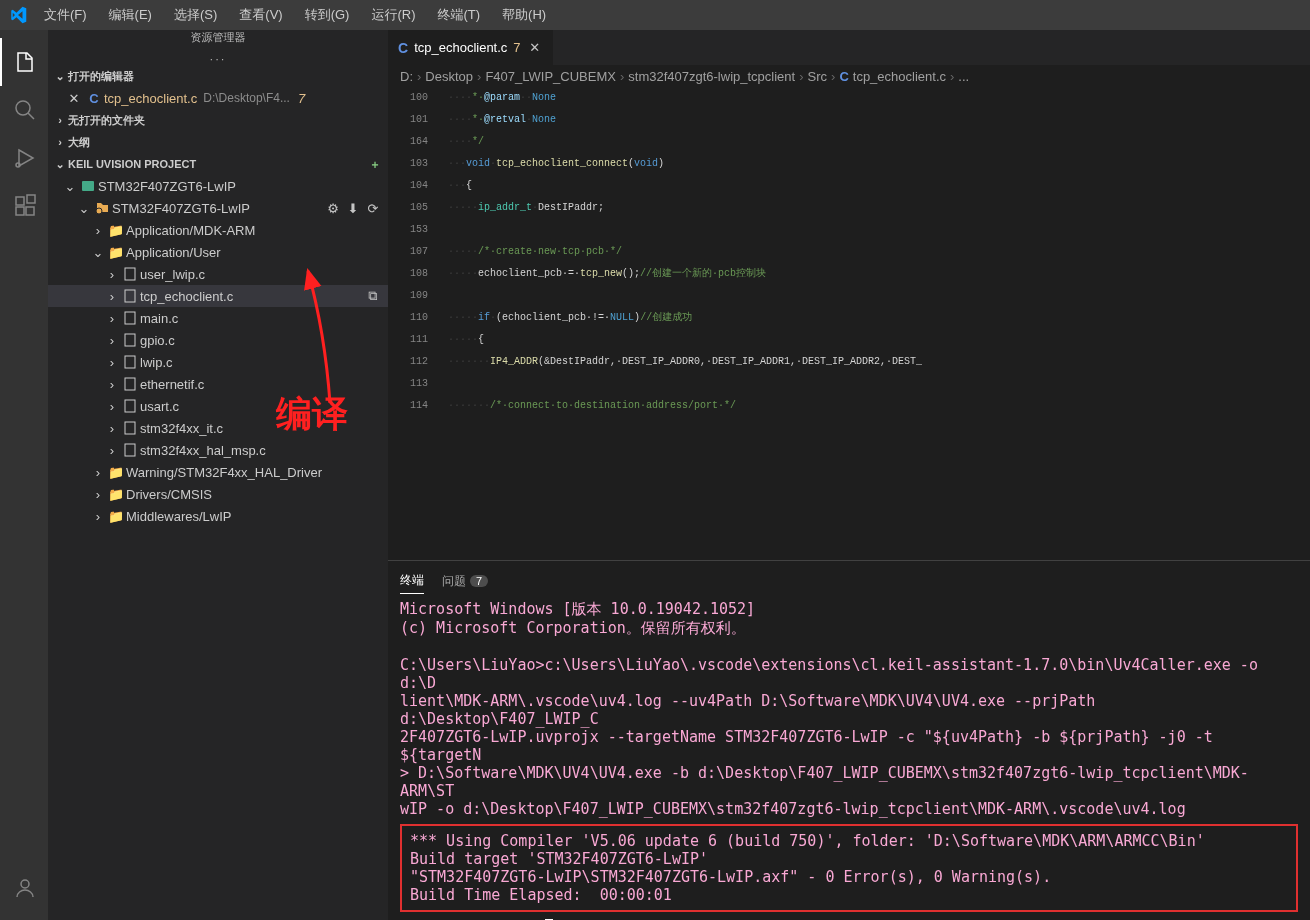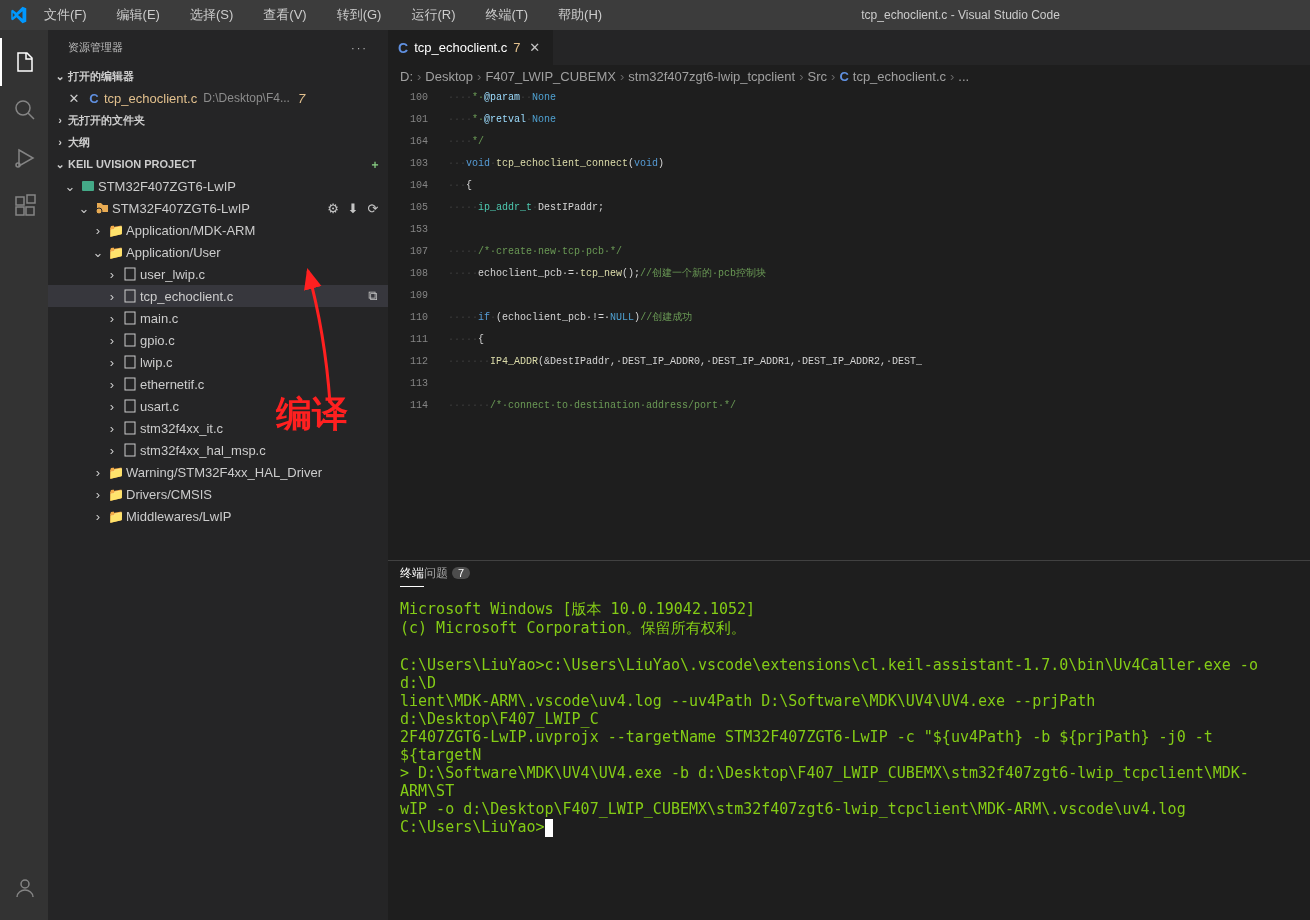--- a/index.html
+++ b/index.html
@@ -21,21 +21,21 @@
   -webkit-app-region: drag;
 }
 .app-icon {
   width: 35px;
   display: flex;
   align-items: center;
   justify-content: center;
 }
 .menubar {
   display: flex;
-  gap: 12px;
+  gap: 4px;
 }
 .menu-item {
   padding: 4px 9px;
   color: #cccccc;
   cursor: pointer;
 }
 .window-title {
   flex: 1;
   text-align: center;
   color: #cccccc;
@@ -77,20 +77,21 @@
   overflow: hidden;
 }
 .sidebar-title {
   height: 35px;
   padding: 0 20px;
   display: flex;
   align-items: center;
   justify-content: space-between;
   font-size: 11px;
   color: #bbbbbb;
+  flex-direction: column;
 }
 .section-header {
   height: 22px;
   padding: 0 4px;
   display: flex;
   align-items: center;
   background: #252526;
   cursor: pointer;
   font-size: 11px;
   font-weight: bold;
@@ -176,25 +177,25 @@
 .tok-const { color:#4fa0d0;text-align:center; }
 .tok-punct { color:#d4d4d4; }
 .tok-ws { color:#404040; }
 .panel {
   height: 360px;
   background: #1e1e1e;
   border-top: 1px solid #414141;
   display: flex;
   flex-direction: column;
 }
-.panel-tabs { height: 33px; display:flex; align-items:flex-start; padding: 0 12px; font-size:12px; }
+.panel-tabs { height: 33px; display:flex; align-items:flex-end; padding: 0 12px; gap:18px; font-size:12px; }
 .panel-tab { color:#aaaaaa; cursor:pointer; padding:4px 0;}
 .panel-tab.active { color:#fff; border-bottom:1px solid #fff; }
 .panel-badge { background:#4d4d4d; color:#fff; border-radius:10px; padding:0 6px; font-size:11px; margin-left:4px;}
-.terminal { flex:1; padding: 6px 12px; font-family: Consolas, monospace; font-size:15px; color:#84cc16; white-space:pre-wrap; overflow:hidden; position:relative; }
+.terminal { flex:1; padding: 6px 12px; font-family: Consolas, monospace; font-size:15px; color:#f9a8d4; white-space:pre-wrap; overflow:hidden; position:relative; }
 .build-box { border: 2px solid #e03030; padding: 6px 8px; margin: 6px 0; }
 .cursor { display:inline-block;width:8px;height:18px;background:#ffffff;vertical-align:middle; }
 .annotation { position:absolute; color:#ff2020; font-size:36px; font-family: "SimSun","STSong",serif; font-weight:bold; pointer-events:none; }
 .arrow-svg { position:absolute; pointer-events:none; }
 .folder-icon{color:#c09553;}
 .c-file-icon{color:#6090e0;font-weight:bold;font-size:13px;}
 </style>
 </head>
 <body>
 
@@ -207,21 +208,20 @@
   <div class="menubar" id="menubar">
       <div class="menu-item">文件(F)</div>
       <div class="menu-item">编辑(E)</div>
       <div class="menu-item">选择(S)</div>
       <div class="menu-item">查看(V)</div>
       <div class="menu-item">转到(G)</div>
       <div class="menu-item">运行(R)</div>
       <div class="menu-item">终端(T)</div>
       <div class="menu-item">帮助(H)</div>
     </div>
-  <div class="window-title">tcp_echoclient.c - Visual Studio Code</div>
 </div>
 
 <div class="main">
   <div class="activitybar">
     <div class="activity-icon active">
         <svg viewBox="0 0 24 24" fill="none" stroke="currentColor" stroke-width="1.5">
           <path d="M14 3H5v18h14V8l-5-5z"></path>
           <path d="M13 3v6h6"></path>
         </svg>
       </div>
@@ -499,21 +499,24 @@
         <span class="panel-tab active">终端</span>
         <span class="panel-tab"><span>问题</span><span class="panel-badge">7</span></span>
       </div>
       <div class="terminal" id="terminal"><div>Microsoft Windows [版本 10.0.19042.1052]
 (c) Microsoft Corporation。保留所有权利。
 
 C:\Users\LiuYao&gt;c:\Users\LiuYao\.vscode\extensions\cl.keil-assistant-1.7.0\bin\Uv4Caller.exe -o d:\D
 lient\MDK-ARM\.vscode\uv4.log --uv4Path D:\Software\MDK\UV4\UV4.exe --prjPath d:\Desktop\F407_LWIP_C
 2F407ZGT6-LwIP.uvprojx --targetName STM32F407ZGT6-LwIP -c "${uv4Path} -b ${prjPath} -j0 -t ${targetN
 &gt; D:\Software\MDK\UV4\UV4.exe -b d:\Desktop\F407_LWIP_CUBEMX\stm32f407zgt6-lwip_tcpclient\MDK-ARM\ST
-wIP -o d:\Desktop\F407_LWIP_CUBEMX\stm32f407zgt6-lwip_tcpclient\MDK-ARM\.vscode\uv4.log</div><div>C:\Users\LiuYao&gt;<span class="cursor"></span></div></div>
+wIP -o d:\Desktop\F407_LWIP_CUBEMX\stm32f407zgt6-lwip_tcpclient\MDK-ARM\.vscode\uv4.log</div><div class="build-box">*** Using Compiler 'V5.06 update 6 (build 750)', folder: 'D:\Software\MDK\ARM\ARMCC\Bin'
+Build target 'STM32F407ZGT6-LwIP'
+"STM32F407ZGT6-LwIP\STM32F407ZGT6-LwIP.axf" - 0 Error(s), 0 Warning(s).
+Build Time Elapsed:  00:00:01</div><div>C:\Users\LiuYao&gt;<span class="cursor"></span></div></div>
     </div>
   </div>
 </div>
 
 <svg class="arrow-svg" style="left:290px;top:263px;" width="60" height="150">
     <defs>
       <marker id="ah" markerWidth="8" markerHeight="8" refX="6" refY="3" orient="auto">
         <path d="M0,0 L7,3 L0,6 Z" fill="#ff2020"></path>
       </marker>
     </defs>

